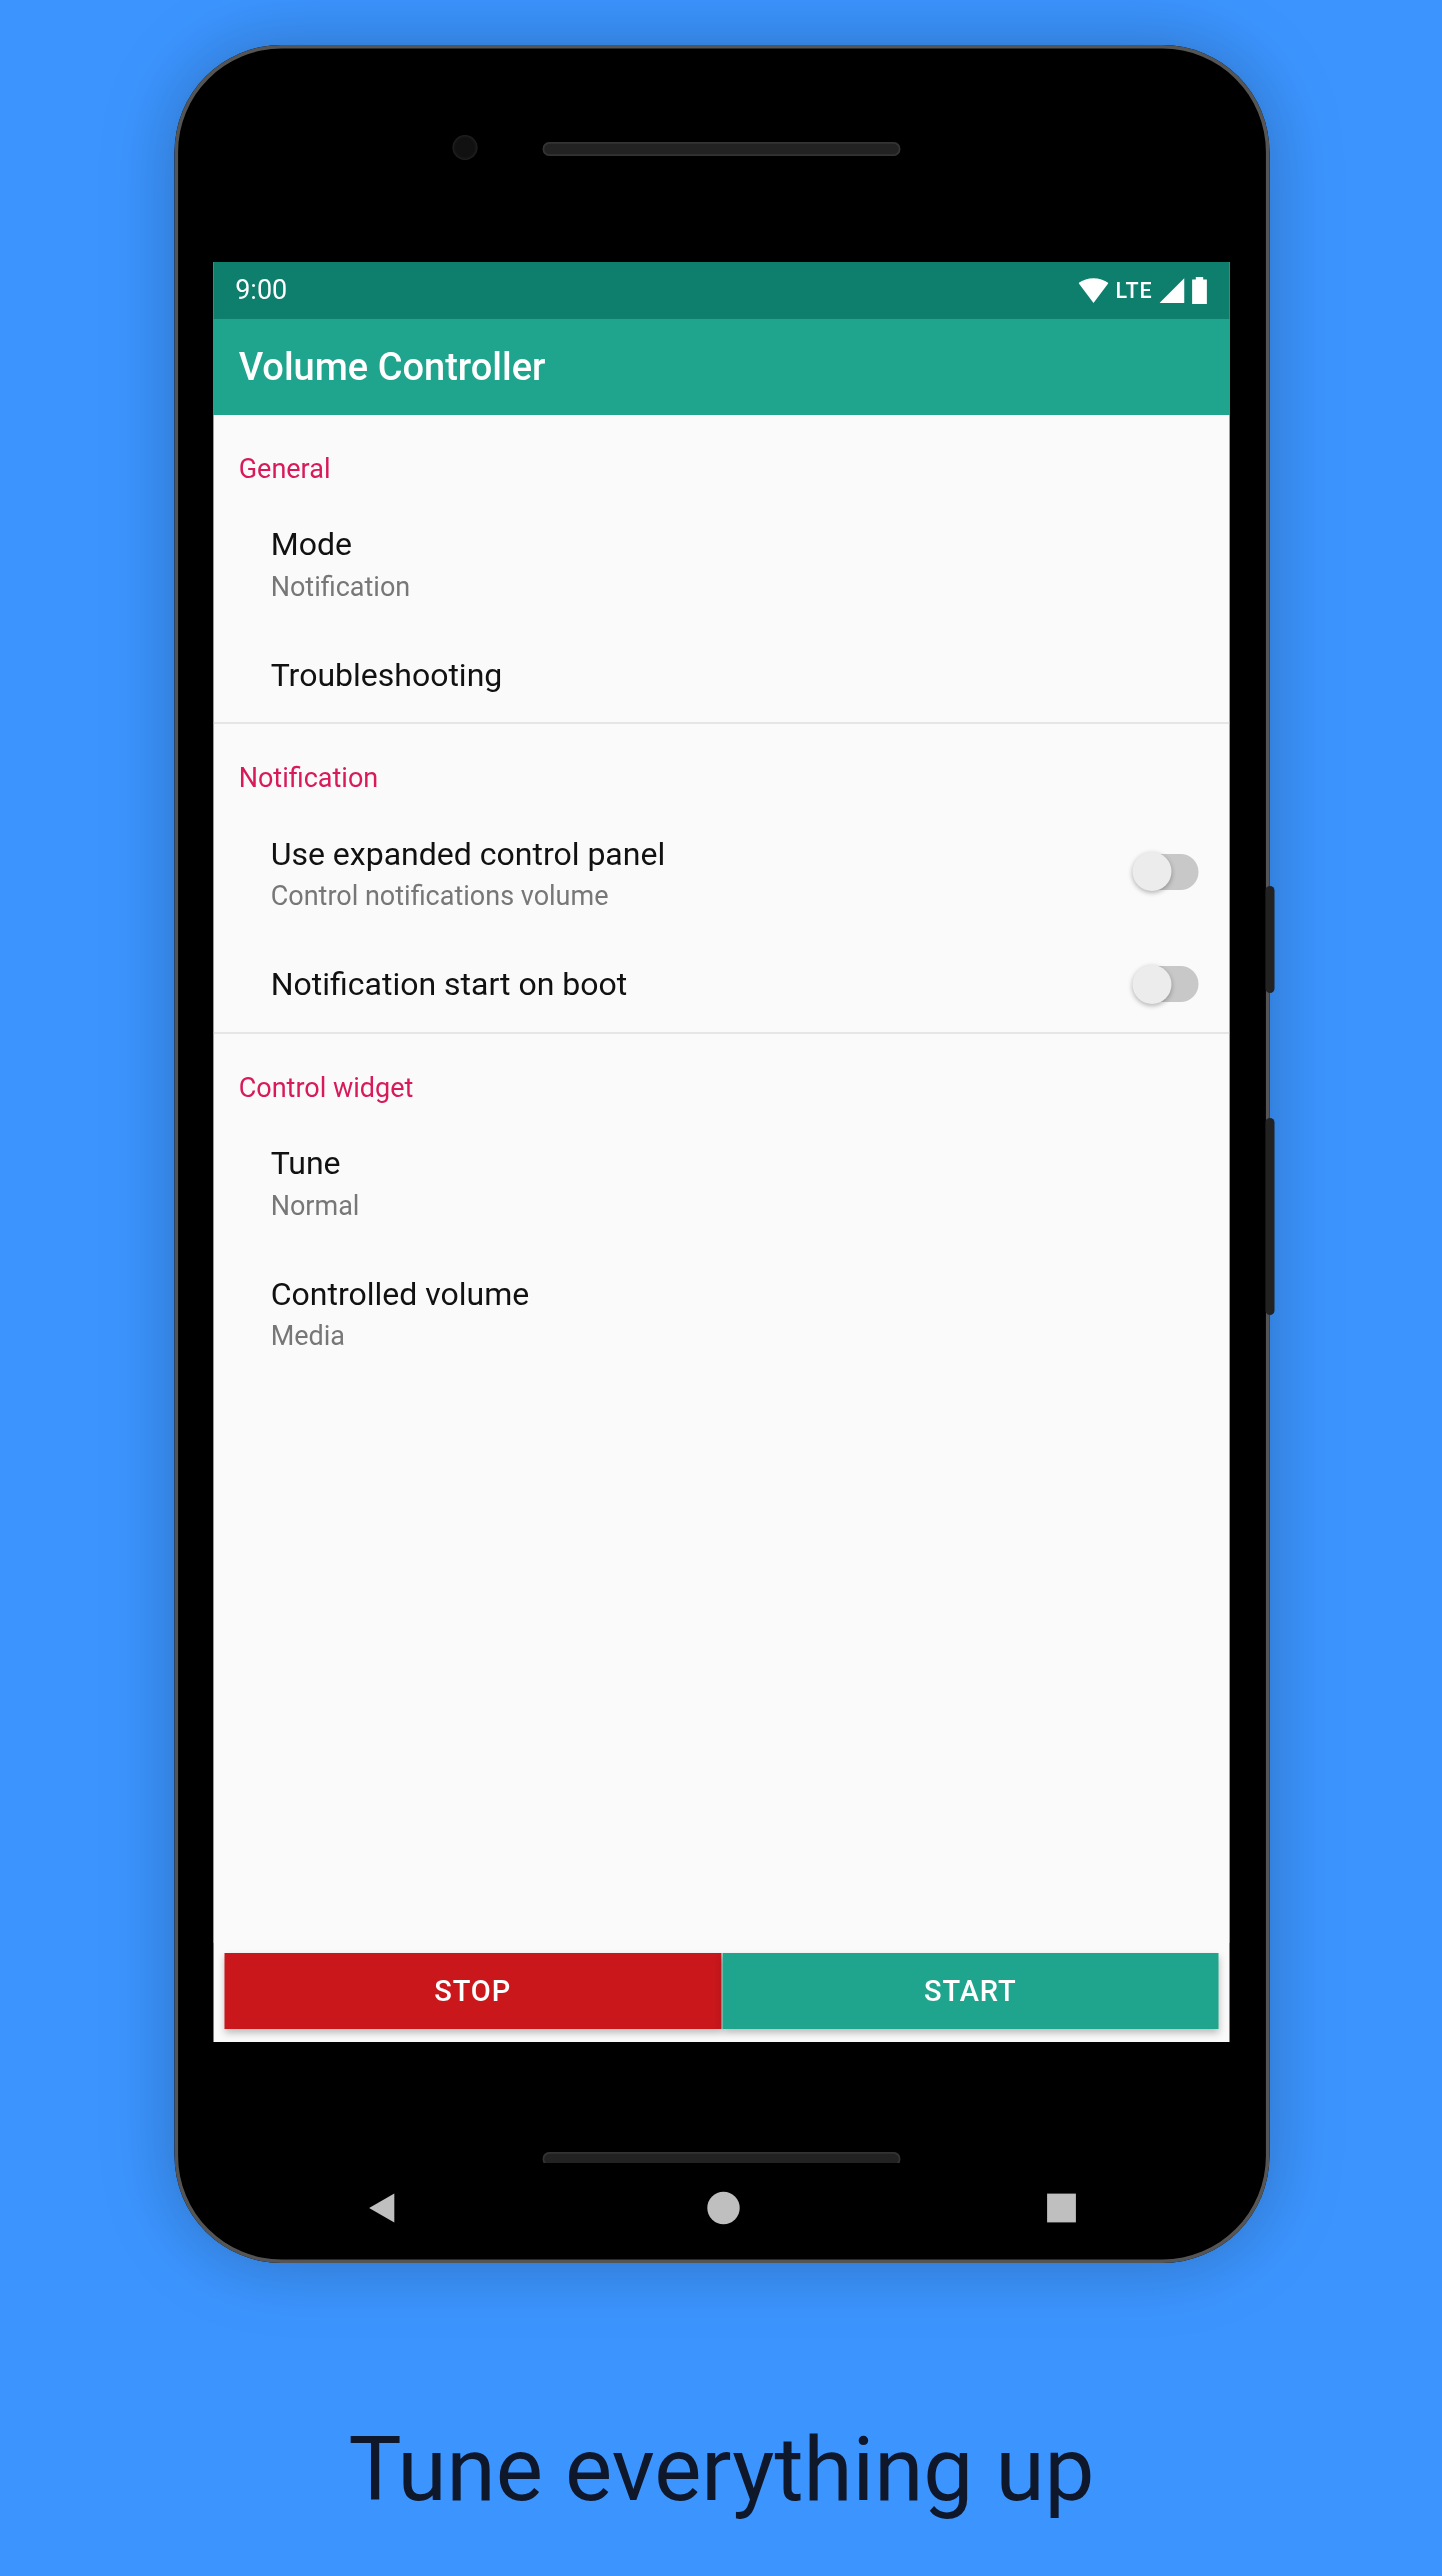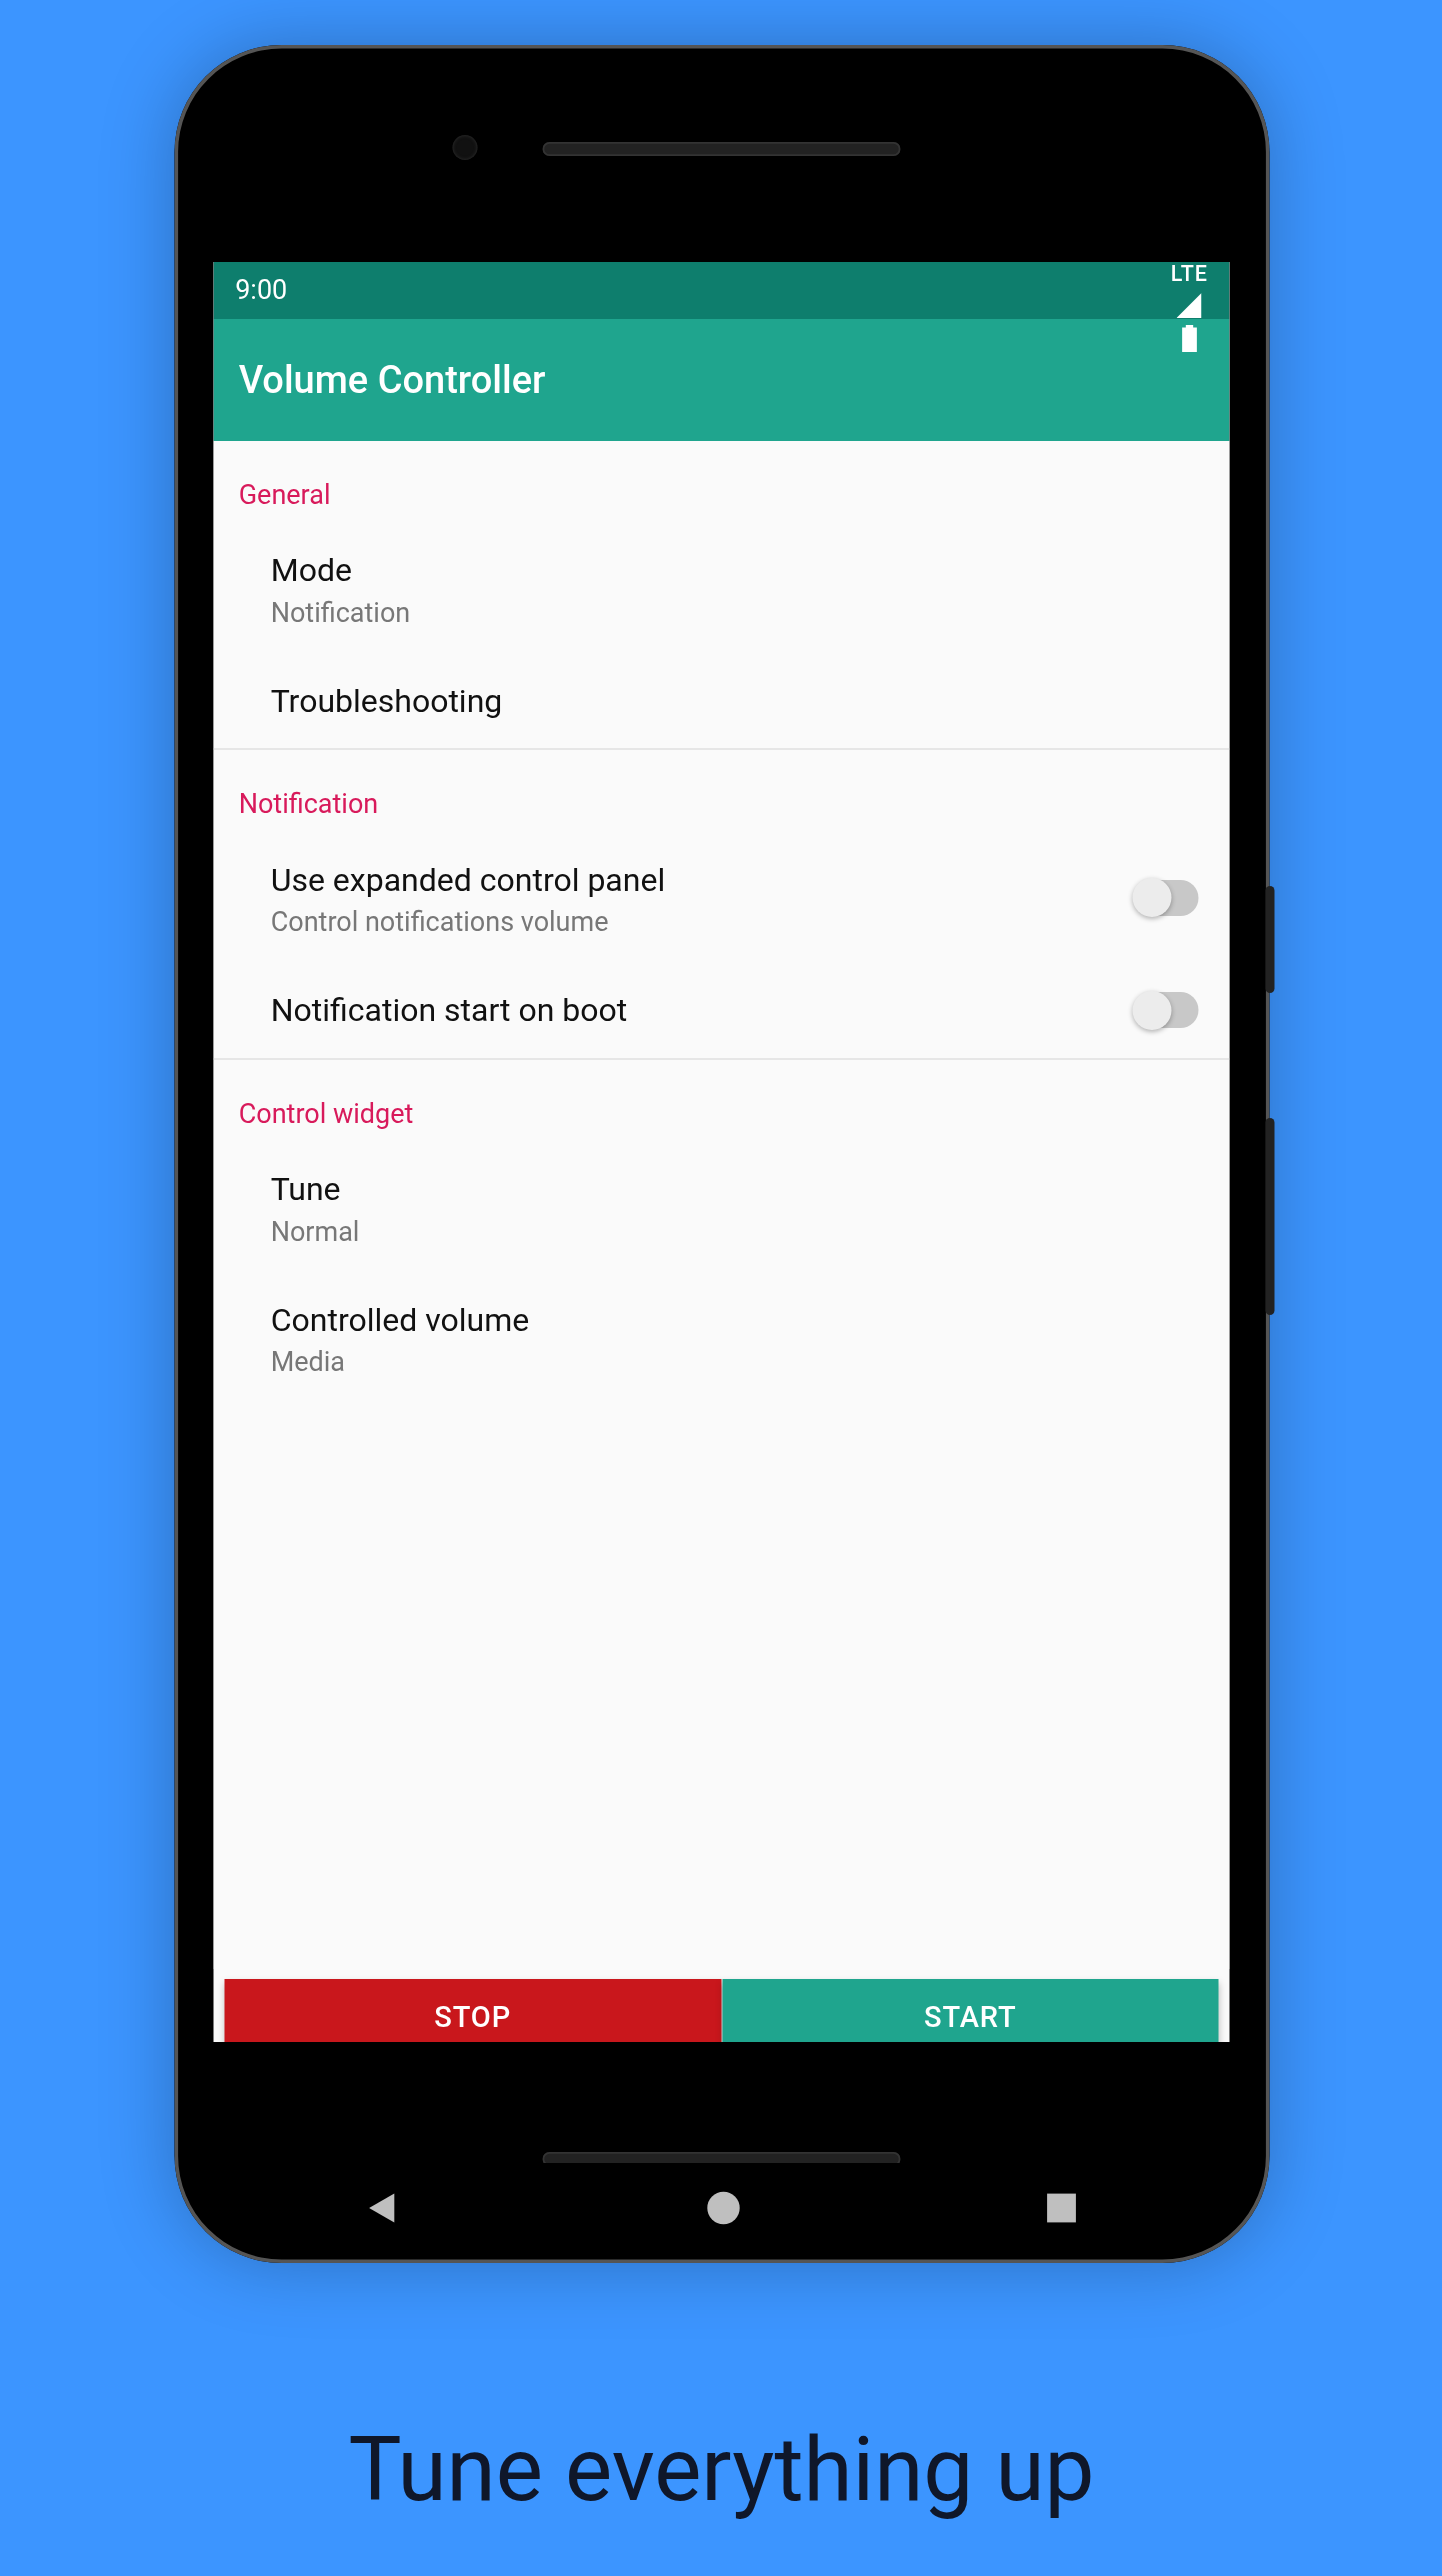--- a/index.html
+++ b/index.html
@@ -61,26 +61,26 @@
     background: #fafafa;
     overflow: hidden;
   }
 
   
   .statusbar {
     height: 57px; background: #0e7e6d;
     display: flex; align-items: center; justify-content: space-between;
     padding: 0 21.5px; color: #ffffff; font-size: 27px;
   }
-  .status-right { display: flex; align-items: center; gap: 7.2px; font-size: 21.5px; letter-spacing: 0.9px; flex-direction: column; }
+  .status-right { display: flex; align-items: center; gap: 7.2px; font-size: 21.5px; letter-spacing: 0.9px; }
   .status-right svg { display:block; }
 
   
   .appbar {
-    height: 122px; background: #1fa58e;
+    height: 96px; background: #1fa58e;
     display: flex; align-items: center;
     padding: 0 25px;
   }
   .appbar-title { color: #fff; font-size: 38px; font-weight: 500; }
 
   
   .content { background: #fafafa; height: calc(100% - 57px - 98px - 97px); overflow: hidden; }
   .section-header {
     color: #d81a5b; font-size: 27px; font-weight: 400;
     padding: 38px 25px 12.5px;

